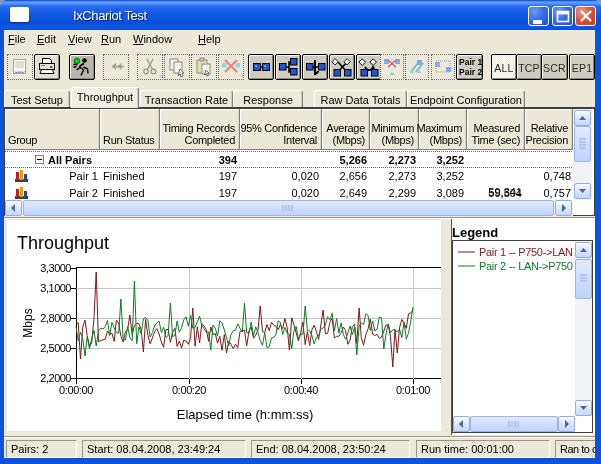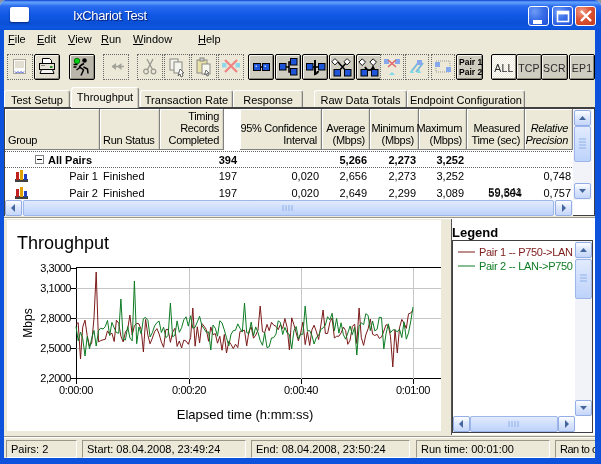--- a/index.html
+++ b/index.html
@@ -224,39 +224,39 @@
     <div class="tab" style="left:403px;width:118px;">Endpoint Configuration</div>
   </div>
   <div id="tablepanel">
 
     <div class="th thl" style="left:0px;width:95px;">
         <div>Group</div>
       </div>
     <div class="th thl" style="left:95px;width:60px;">
         <div>Run Status</div>
       </div>
-    <div class="th thr" style="left:155px;width:64px;">
+    <div class="th thr" style="left:155px;width:80px;">
         <div>Timing Records<br>Completed</div>
       </div>
     <div class="th thr" style="left:235px;width:82px;">
         <div>95% Confidence<br>Interval</div>
       </div>
     <div class="th thr" style="left:317px;width:48px;">
         <div>Average<br>(Mbps)</div>
       </div>
     <div class="th thr" style="left:365px;width:49px;">
         <div>Minimum<br>(Mbps)</div>
       </div>
     <div class="th thr" style="left:414px;width:48px;">
         <div>Maximum<br>(Mbps)</div>
       </div>
     <div class="th thr" style="left:462px;width:58px;">
         <div>Measured<br>Time (sec)</div>
       </div>
-    <div class="th thr" style="left:520px;width:48px;font-style:italic;">
+    <div class="th thr" style="left:520px;width:48px;">
         <div>Relative<br>Precision</div>
       </div>
 
     <div class="row bold" style="top:42px;border-top:1px dotted #666;border-bottom:1px dotted #666;">
       <div style="position:absolute;left:30px;top:3px;width:9px;height:9px;border:1px solid #808080;background:#fff;">
           <div style="position:absolute;left:1px;top:3px;width:5px;height:1px;background:#000;"></div>
         </div>
       <div class="cell" style="left:43px;top:2px;text-align:left;">All Pairs</div>
       <div class="cell" style="left:155px;top:2px;width:77px;">394</div>
       <div class="cell" style="left:317px;top:2px;width:45px;">5,266</div>

